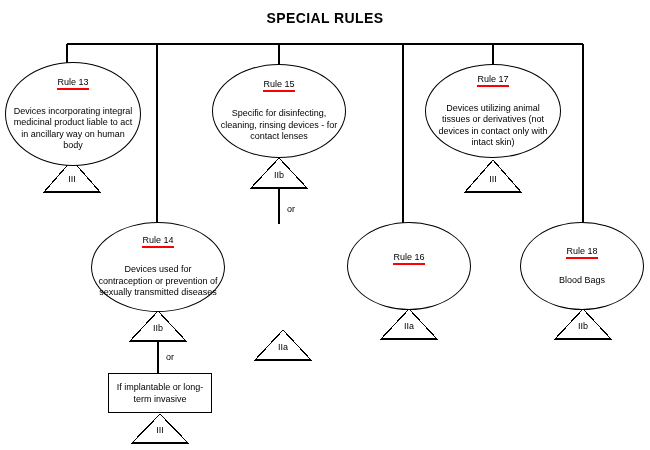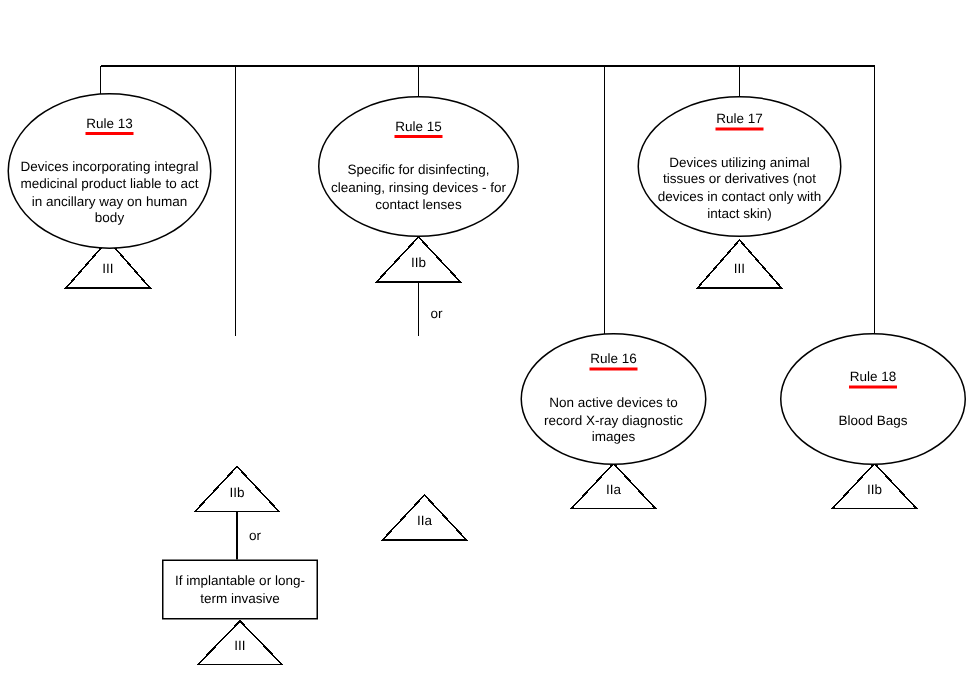--- a/index.html
+++ b/index.html
@@ -93,20 +93,21 @@
     font-size: 9px;
     line-height: 10px;
     color: #000000;
   }
 </style>
 </head>
 <body>
 
 <div id="canvas">
 
+  <div class="diagram-title">SPECIAL RULES</div>
 
   <svg class="wires" viewBox="0 0 650 450">
     <g stroke="#000000" stroke-width="1.1" fill="none" shape-rendering="crispEdges">
 
       <line x1="67" y1="44" x2="583" y2="44"></line>
 
       <line x1="67" y1="44" x2="67" y2="70"></line>
       <line x1="157" y1="44" x2="157" y2="224"></line>
       <line x1="279" y1="44" x2="279" y2="68"></line>
       <line x1="403" y1="44" x2="403" y2="224"></line>
@@ -147,39 +148,42 @@
   <div class="or-label" style="left:287px; top:204px;">or</div>
 
   <div class="node ellipse-node" style="left:425px; top:64px; width:136px; height:94px;">
     <span class="rule-label">Rule 17</span>
     <span class="node-body">Devices utilizing animal tissues or derivatives (not devices in contact only with intact skin)</span>
   </div>
   <div class="class-triangle" style="left:465px; top:174px; width:56px;">
     <div class="tri-label">III</div>
   </div>
 
+  <div class="node ellipse-node" style="left:91px; top:222px; width:134px; height:90px;">
+    <span class="rule-label">Rule 14</span>
+    <span class="node-body">Devices used for contraception or prevention of sexually transmitted diseases</span>
+  </div>
   <div class="class-triangle" style="left:130px; top:323px; width:56px;">
     <div class="tri-label">IIb</div>
   </div>
   <div class="or-label" style="left:166px; top:352px;">or</div>
 
   <div class="node rect-node" style="left:108px; top:373px; width:104px; height:40px;">
     <span class="rect-body">If implantable or long-term invasive</span>
   </div>
   <div class="class-triangle" style="left:132px; top:425px; width:56px;">
     <div class="tri-label">III</div>
   </div>
 
   <div class="class-triangle" style="left:255px; top:342px; width:56px;">
     <div class="tri-label">IIa</div>
   </div>
 
   <div class="node ellipse-node" style="left:347px; top:222px; width:124px; height:88px;">
     <span class="rule-label">Rule 16</span>
-    <span class="node-body">Non active devices to record X-ray diagnostic images</span>
   </div>
   <div class="class-triangle" style="left:381px; top:321px; width:56px;">
     <div class="tri-label">IIa</div>
   </div>
 
   <div class="node ellipse-node" style="left:520px; top:222px; width:124px; height:88px;">
     <span class="rule-label">Rule 18</span>
     <span class="node-body">Blood Bags</span>
   </div>
   <div class="class-triangle" style="left:555px; top:321px; width:56px;">

